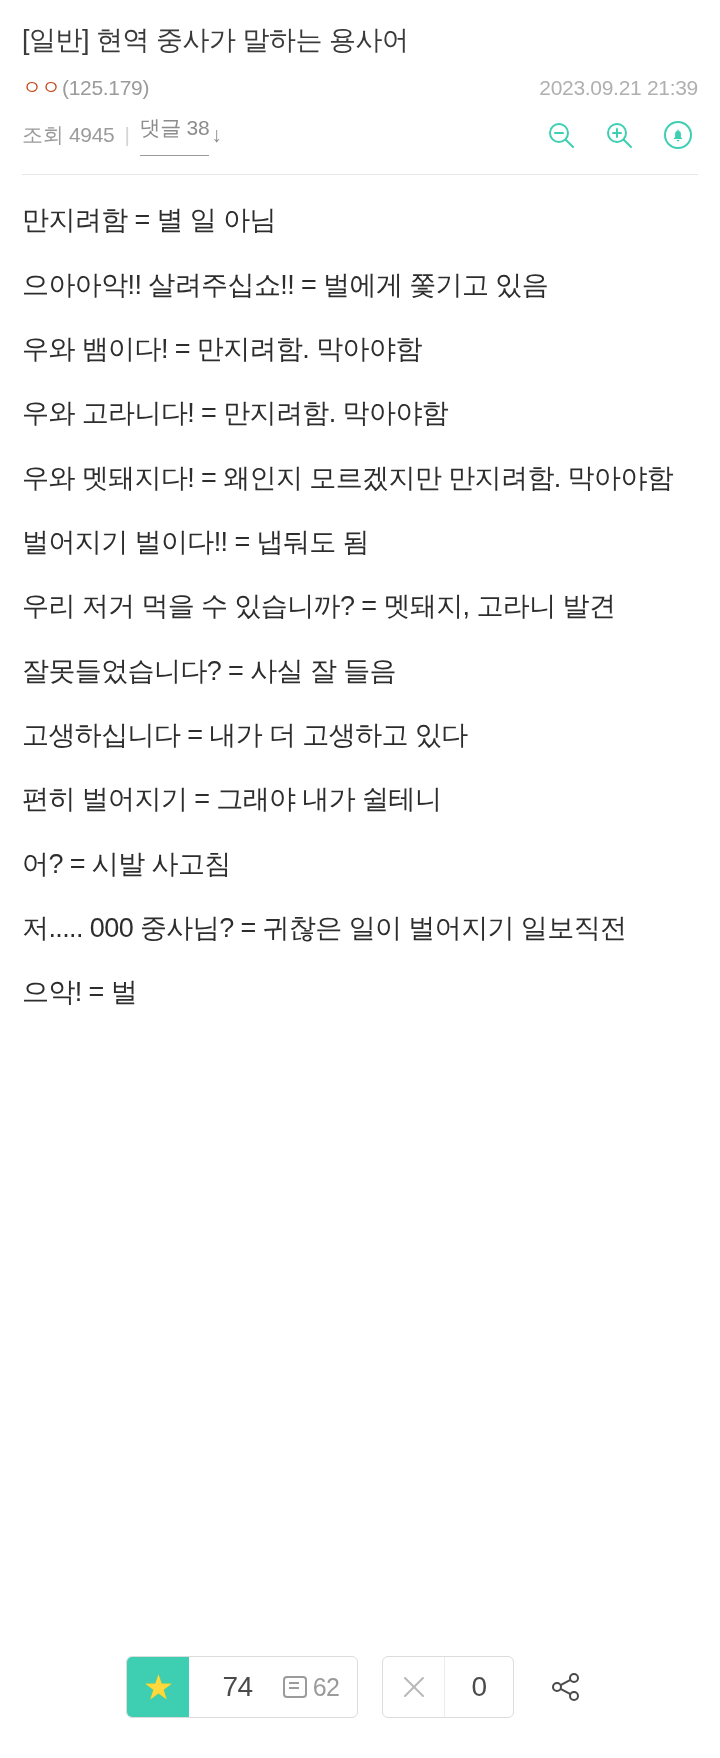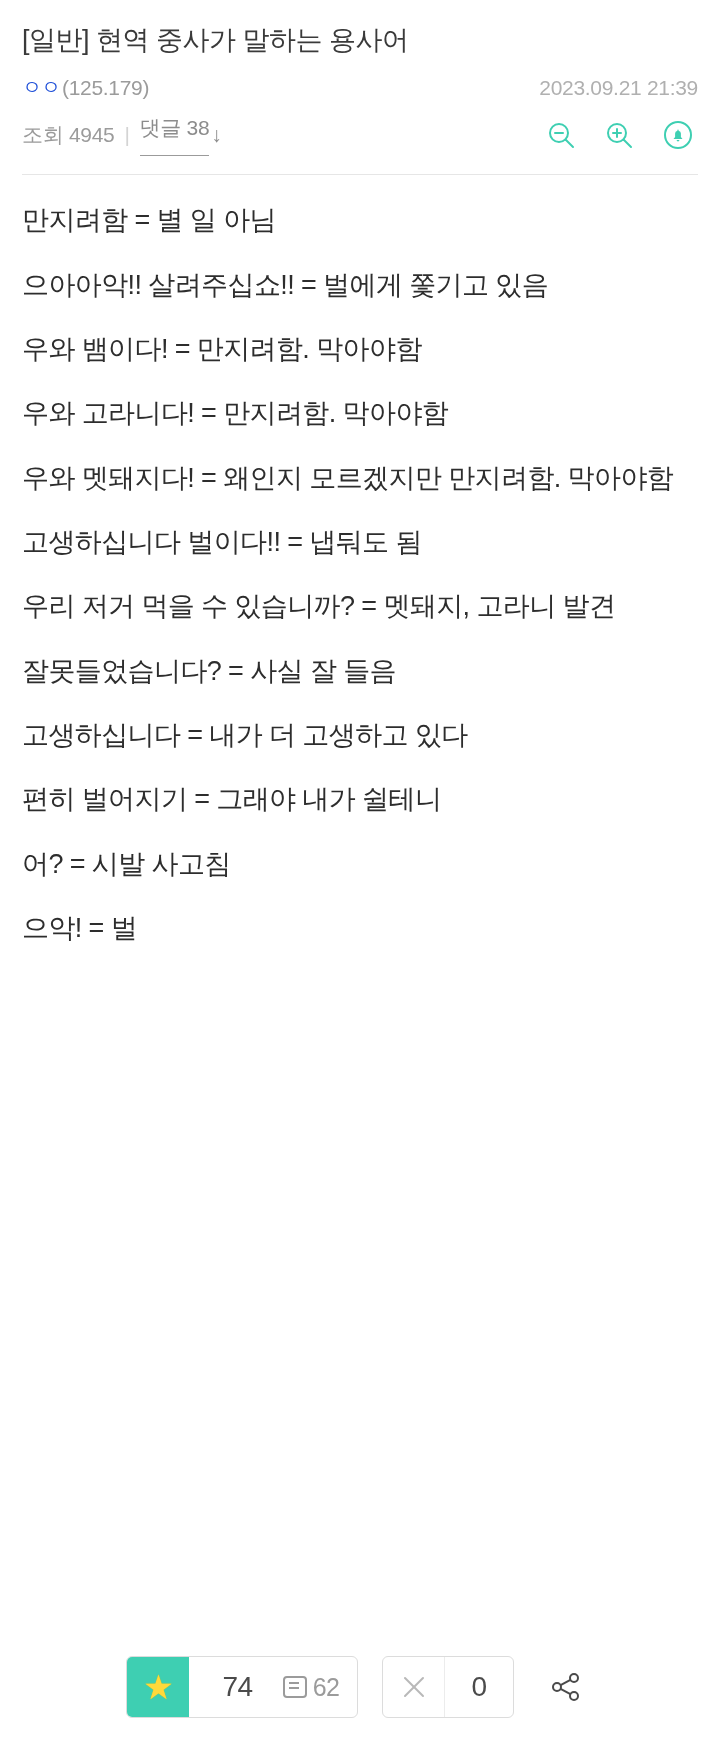--- a/index.html
+++ b/index.html
@@ -37,21 +37,21 @@
   .author {
     display: flex;
     align-items: center;
     font-size: 21px;
     color: #9b9b9b;
     letter-spacing: -0.3px;
   }
   .author-glyph {
     letter-spacing: -1px;
     margin-right: 2px;
-    color: #1d4ed8;
+    color: #c2410c;
     font-size: 20px;
   }
   .post-date {
     font-size: 21px;
     color: #b0b0b0;
     letter-spacing: -0.3px;
   }
   .stats-row {
     display: flex;
     align-items: center;
@@ -257,26 +257,27 @@
 
   <div class="divider"></div>
 </div>
 
 <div class="post-body">
   <p class="para">만지려함 = 별 일 아님</p>
   <p class="para">으아아악!! 살려주십쇼!! = 벌에게 쫓기고 있음</p>
   <p class="para">우와 뱀이다! = 만지려함. 막아야함</p>
   <p class="para">우와 고라니다! = 만지려함. 막아야함</p>
   <p class="para">우와 멧돼지다! = 왜인지 모르겠지만 만지려함. 막아야함</p>
-  <p class="para">고생하십니다 벌이다!! = 냅둬도 됨</p>
+  <p class="para">벌어지기 벌이다!! = 냅둬도 됨</p>
   <p class="para">우리 저거 먹을 수 있습니까? = 멧돼지, 고라니 발견</p>
   <p class="para">잘못들었습니다? = 사실 잘 들음</p>
   <p class="para">고생하십니다 = 내가 더 고생하고 있다</p>
   <p class="para">편히 벌어지기 = 그래야 내가 쉴테니</p>
   <p class="para">어? = 시발 사고침</p>
+  <p class="para">저..... 000 중사님? = 귀찮은 일이 벌어지기 일보직전</p>
   <p class="para">으악! = 벌</p>
 </div>
 
 <div class="action-bar">
 
   <div class="recommend-box">
     <div class="star-cell">
       <span class="star-glyph">★</span>
     </div>
     <span class="recommend-count">74</span>

